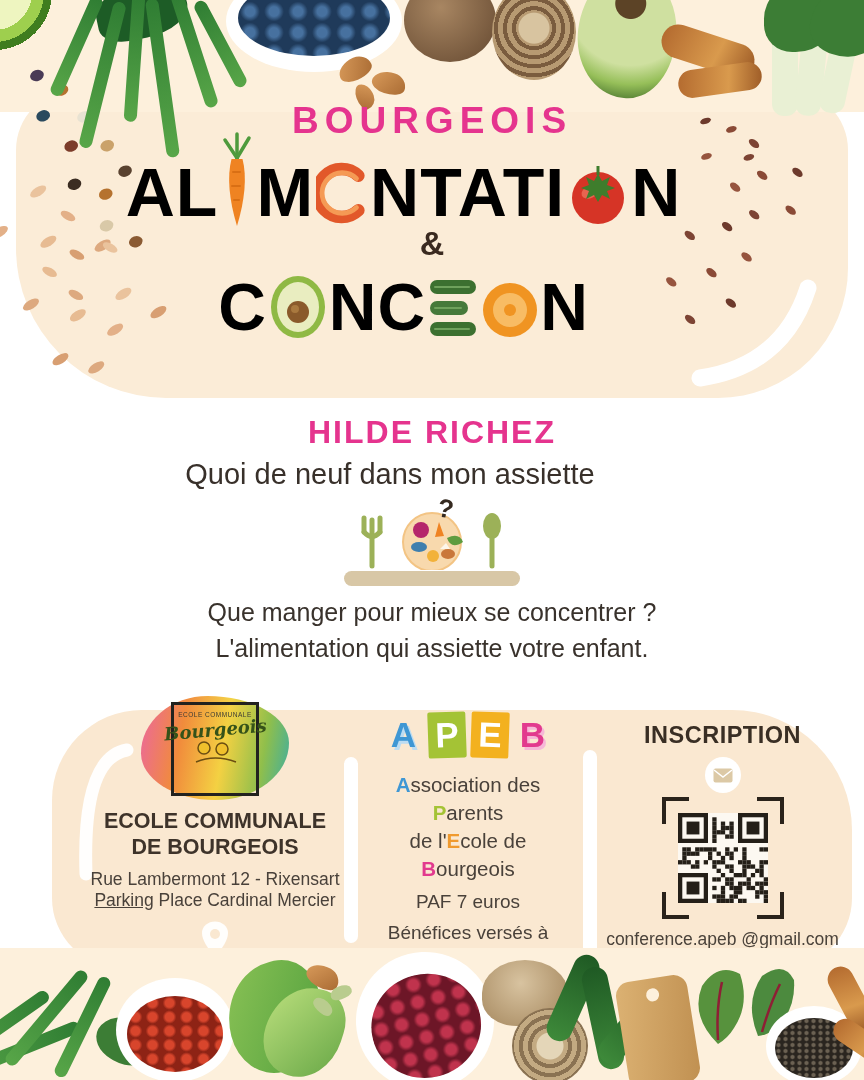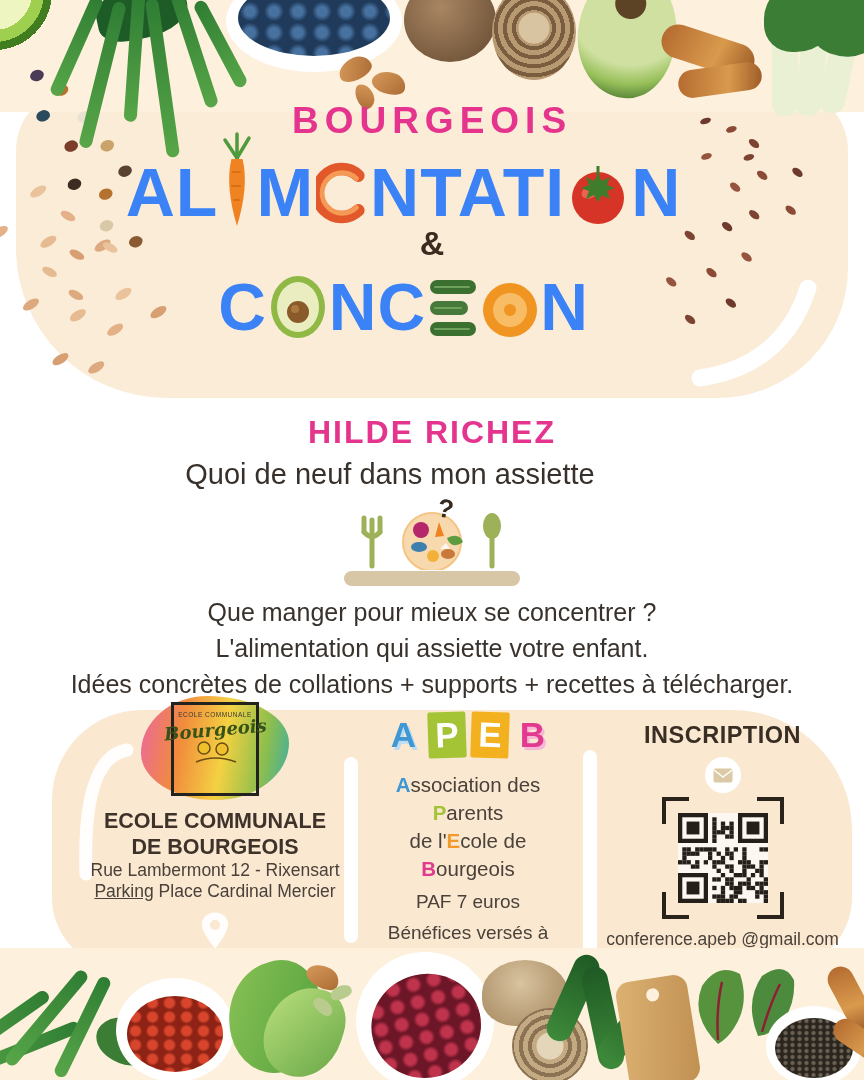--- a/index.html
+++ b/index.html
@@ -65,21 +65,21 @@
     background-color:#3b352d;background-image:radial-gradient(circle,#6b6152 30%,#2a251f 60%);background-size:7px 6px;}
 
   
   .blob{position:absolute;left:16px;top:90px;width:832px;height:308px;background:#fbecd7;
     border-radius:60px 60px 130px 150px;}
   .seeds{position:absolute;border-radius:50%;}
   .swoosh{position:absolute;left:688px;top:270px;}
   .category{position:absolute;left:0;top:100px;width:864px;text-align:center;
     font-size:37px;font-weight:bold;letter-spacing:6px;color:#e5348e;}
   .title-row{position:absolute;left:0;width:807px;display:flex;justify-content:center;
-    align-items:flex-end;color:#3b82f6;font-weight:bold;}
+    align-items:flex-end;color:#000000;font-weight:bold;}
   .title-row .t{line-height:1;}
   #title1{top:146px;font-size:68px;letter-spacing:1px;height:80px;}
   #title2{top:262px;font-size:66px;letter-spacing:1px;height:78px;}
   .amp{position:absolute;left:0;top:224px;width:864px;text-align:center;
     font-size:34px;font-weight:bold;color:#3a2a20;}
   .datetime{position:absolute;left:0;top:344px;width:864px;text-align:center;
     font-size:44px;font-weight:bold;letter-spacing:3px;color:#17130f;}
 
   
   .speaker{position:absolute;left:0;top:414px;width:864px;text-align:center;
@@ -106,21 +106,21 @@
   .logo-wrap{position:relative;width:116px;height:100px;margin:0 auto;}
   .logo-splash{position:absolute;left:-16px;top:-4px;right:-16px;bottom:0;
     border-radius:45% 55% 50% 50%/55% 45% 55% 45%;opacity:.92;
     background:linear-gradient(100deg,#ea5b9c,#f0832f 28%,#f3cf36 55%,#86bb40 80%,#2aa8a0);}
   .logo-frame{position:absolute;left:14px;right:14px;top:2px;bottom:4px;border:3px solid #22221f;
     display:flex;flex-direction:column;align-items:center;justify-content:flex-start;padding-top:6px;box-sizing:border-box;}
   .logo-small{font-size:6.5px;letter-spacing:.5px;color:#3a3a34;}
   .logo-script{font-family:"DejaVu Serif",serif;font-style:italic;font-weight:bold;
     font-size:18px;color:#355219;transform:rotate(-5deg);margin-top:1px;}
   .venue-name{margin-top:8px;font-size:21.5px;font-weight:bold;line-height:26px;color:#3e332a;}
-  .venue-addr{font-size:17.5px;}
+  .venue-addr{margin-top:9px;font-size:17.5px;}
   .venue-parking{font-size:17.5px;}
   .underline{text-decoration:underline;}
   .pin{margin-top:10px;}
 
   .apeb-row{display:flex;justify-content:center;gap:5px;}
   .apeb-tile{width:38px;height:46px;line-height:46px;font-size:35px;font-weight:bold;text-align:center;border-radius:2px;}
   .tile-a{color:#3f97d4;text-shadow:2.5px 2.5px 0 #bcdcf2;}
   .tile-p{background:#a4c335;color:#fff;transform:rotate(-2deg);}
   .tile-e{background:#f3b11f;color:#fff;transform:rotate(2deg);}
   .tile-b{color:#e23a8e;text-shadow:2.5px 2.5px 0 #f6b7d7;}
@@ -276,21 +276,20 @@
         <line x1="145" y1="41" x2="145" y2="68" stroke="#9cb158" stroke-width="5" stroke-linecap="round"></line>
       </g>
     </svg>
   </div>
 
   <div class="divider"></div>
 
   <div class="desc">
     <div>Que manger pour mieux se concentrer ?</div>
     <div>L'alimentation qui assiette votre enfant.</div>
-    <div>Idées concrètes de collations + supports + recettes à télécharger.</div>
   </div>
 
   <div class="card"></div>
   <svg class="card-arc" width="70" height="140">
     <path d="M55 8 Q10 16 14 132" stroke="#fff" stroke-width="13" fill="none" stroke-linecap="round" opacity="0.95"></path>
   </svg>
   <div class="vbar" id="vbar1"></div>
   <div class="vbar" id="vbar2"></div>
 
   <div class="col" id="col1">

